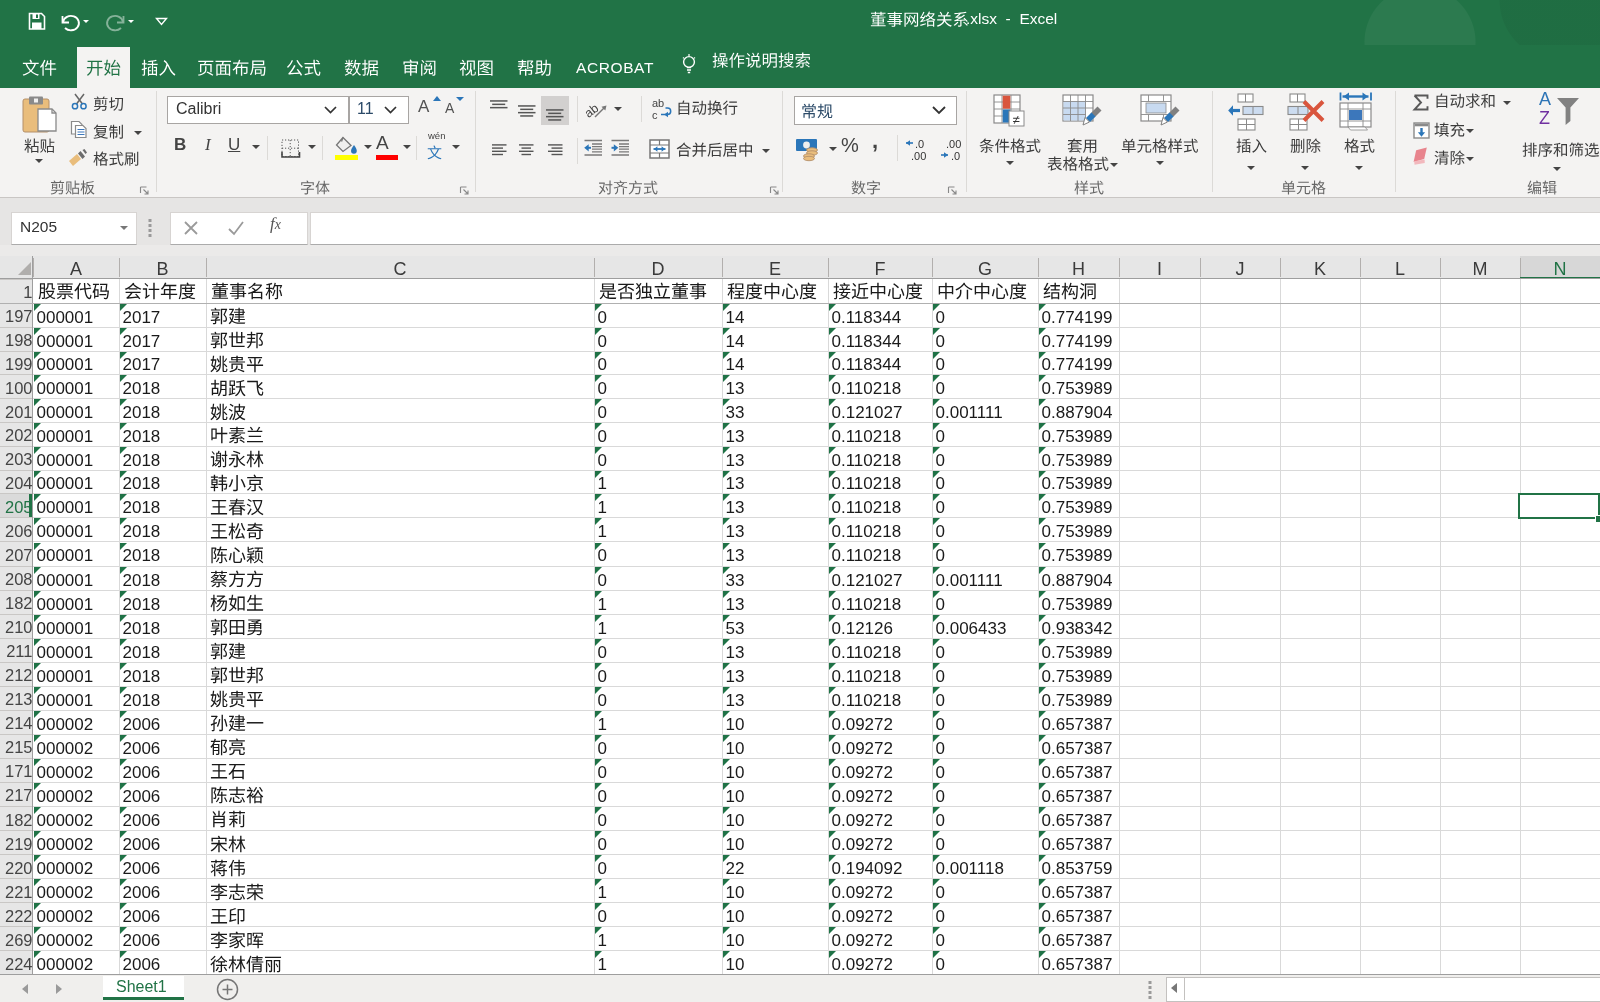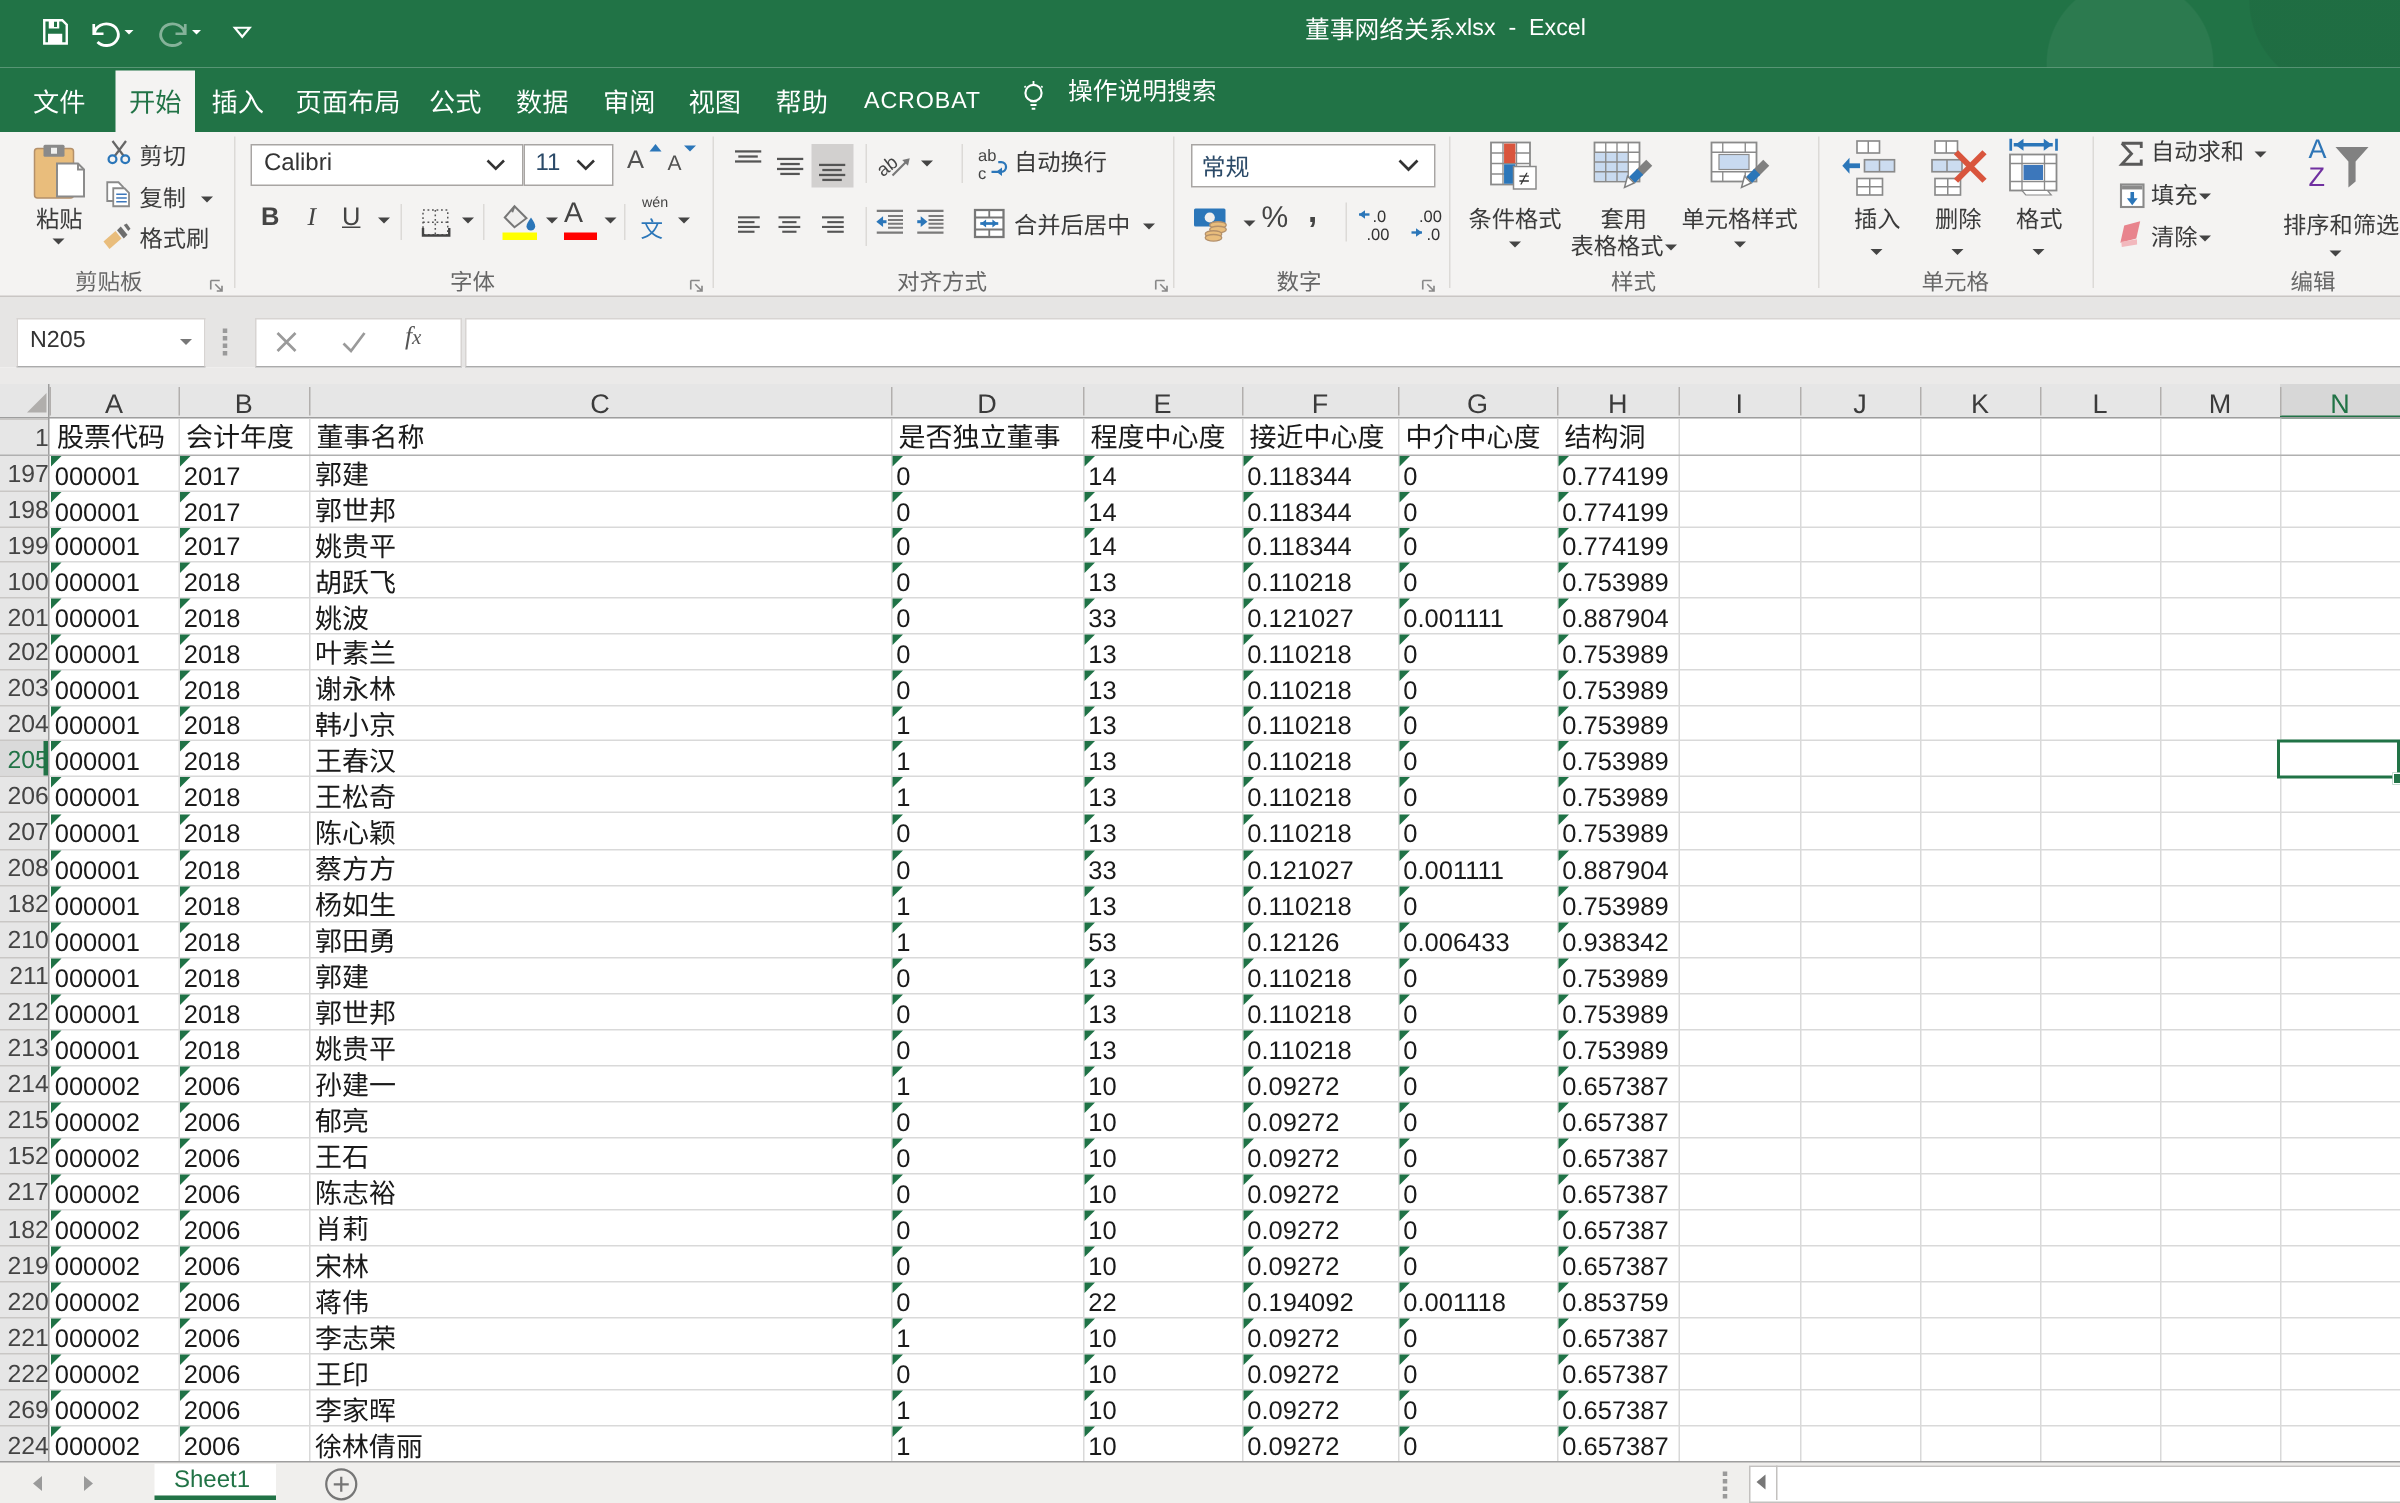--- a/index.html
+++ b/index.html
@@ -1177,21 +1177,21 @@
     <div style="position:absolute;left:1041.5px;top:738.7px;white-space:nowrap;font-size:17px;color:#1a1a1a">0.657387</div>
     <div style="position:absolute;left:34px;top:734.8px;width:0;height:0;border-right:7.5px solid transparent;border-top:7.5px solid #1f7246"></div>
     <div style="position:absolute;left:120px;top:734.8px;width:0;height:0;border-right:7.5px solid transparent;border-top:7.5px solid #1f7246"></div>
     <div style="position:absolute;left:595px;top:734.8px;width:0;height:0;border-right:7.5px solid transparent;border-top:7.5px solid #1f7246"></div>
     <div style="position:absolute;left:723px;top:734.8px;width:0;height:0;border-right:7.5px solid transparent;border-top:7.5px solid #1f7246"></div>
     <div style="position:absolute;left:829px;top:734.8px;width:0;height:0;border-right:7.5px solid transparent;border-top:7.5px solid #1f7246"></div>
     <div style="position:absolute;left:933px;top:734.8px;width:0;height:0;border-right:7.5px solid transparent;border-top:7.5px solid #1f7246"></div>
     <div style="position:absolute;left:1039px;top:734.8px;width:0;height:0;border-right:7.5px solid transparent;border-top:7.5px solid #1f7246"></div>
     <div style="position:absolute;left:0px;top:782px;width:32px;height:1px;background:#c9c7c5"></div>
     <div style="position:absolute;left:33px;top:782px;width:1567px;height:1px;background:#d9d9d9"></div>
-    <div style="position:absolute;left:0px;top:762.4px;white-space:nowrap;width:32.5px;text-align:right;font-size:16.5px;color:#444;position:absolute">152</div>
+    <div style="position:absolute;left:0px;top:762.4px;white-space:nowrap;width:32.5px;text-align:right;font-size:16.5px;color:#444;position:absolute">171</div>
     <div style="position:absolute;left:36.5px;top:762.8px;white-space:nowrap;font-size:17px;color:#1a1a1a">000002</div>
     <div style="position:absolute;left:122.5px;top:762.8px;white-space:nowrap;font-size:17px;color:#1a1a1a">2006</div>
     <svg style="position:absolute;left:210.0px;top:762.3px;overflow:visible" width="36" height="21" fill="#1a1a1a">
       <use href="#g738b" transform="translate(0.0 15.8) scale(0.0180 -0.0180)"></use>
       <use href="#g77f3" transform="translate(18.0 15.8) scale(0.0180 -0.0180)"></use>
     </svg>
     <div style="position:absolute;left:597.5px;top:762.8px;white-space:nowrap;font-size:17px;color:#1a1a1a">0</div>
     <div style="position:absolute;left:725.5px;top:762.8px;white-space:nowrap;font-size:17px;color:#1a1a1a">10</div>
     <div style="position:absolute;left:831.5px;top:762.8px;white-space:nowrap;font-size:17px;color:#1a1a1a">0.09272</div>
     <div style="position:absolute;left:935.5px;top:762.8px;white-space:nowrap;font-size:17px;color:#1a1a1a">0</div>

